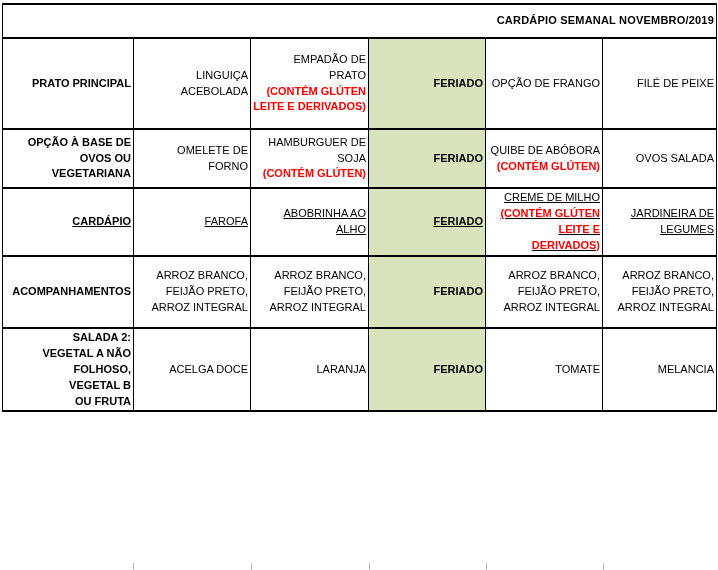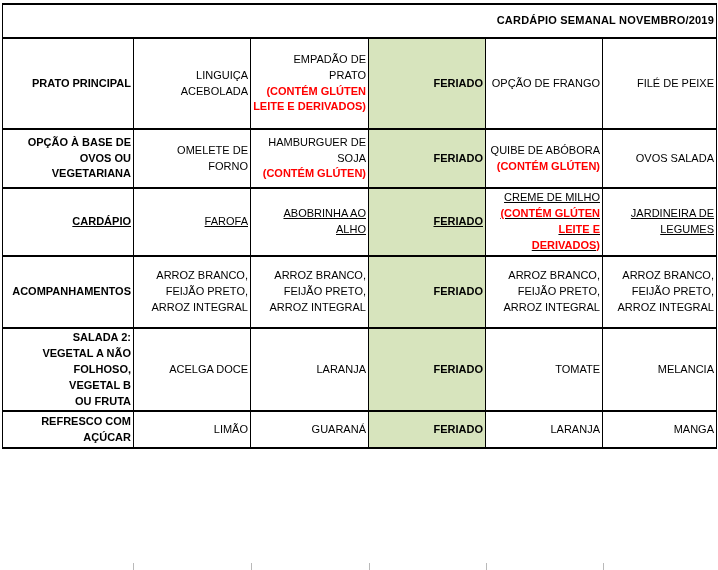--- a/index.html
+++ b/index.html
@@ -163,27 +163,18 @@
 VEGETAL A NÃO
 FOLHOSO, VEGETAL B
 OU FRUTA</td>
       <td><span>ACELGA DOCE</span></td>
       <td><span>LARANJA</span></td>
       <td class="holiday">FERIADO</td>
       <td><span>TOMATE</span></td>
       <td><span>MELANCIA</span></td>
     </tr>
 
-    <tr class="r6">
-      <td class="row-label">REFRESCO COM
-AÇÚCAR</td>
-      <td><span>LIMÃO</span></td>
-      <td><span>GUARANÁ</span></td>
-      <td class="holiday">FERIADO</td>
-      <td><span>LARANJA</span></td>
-      <td><span>MANGA</span></td>
-    </tr>
 
   </tbody>
     </table>
 
   <div id="partial-row"></div>
 </div>
 
 </body></html>

